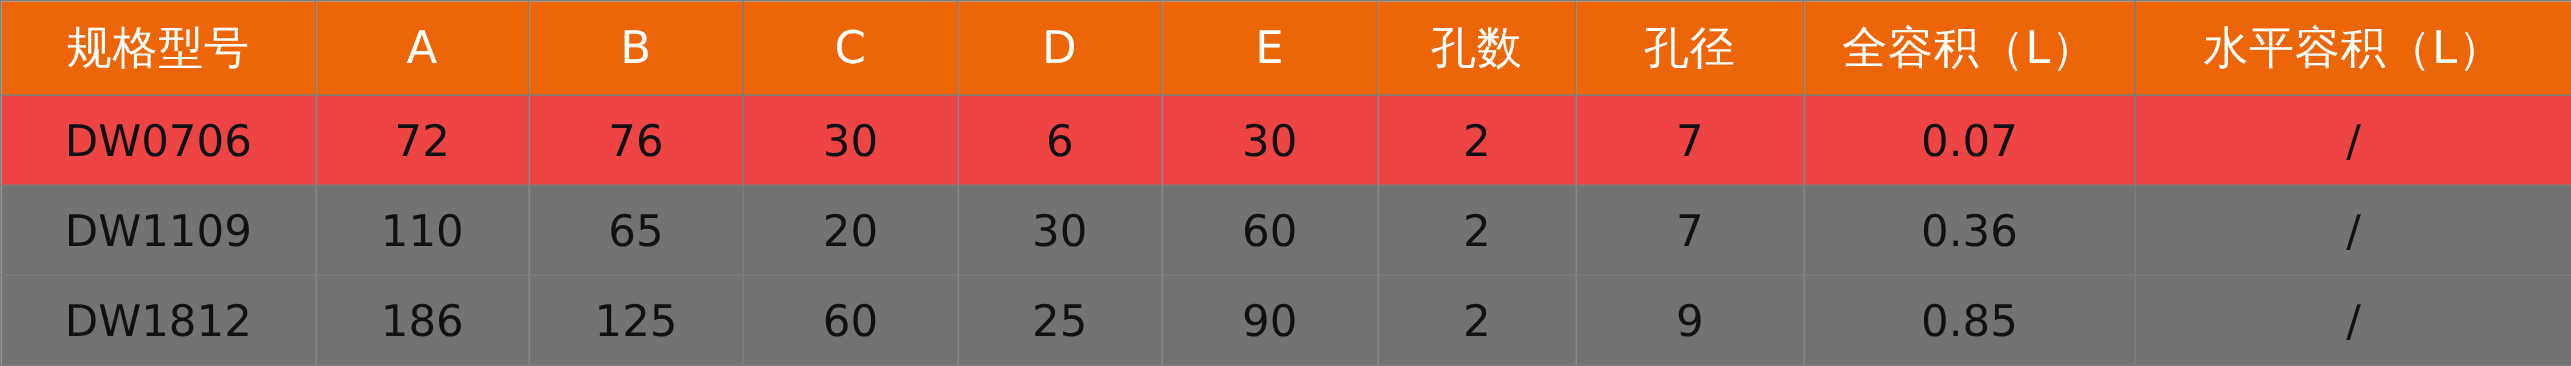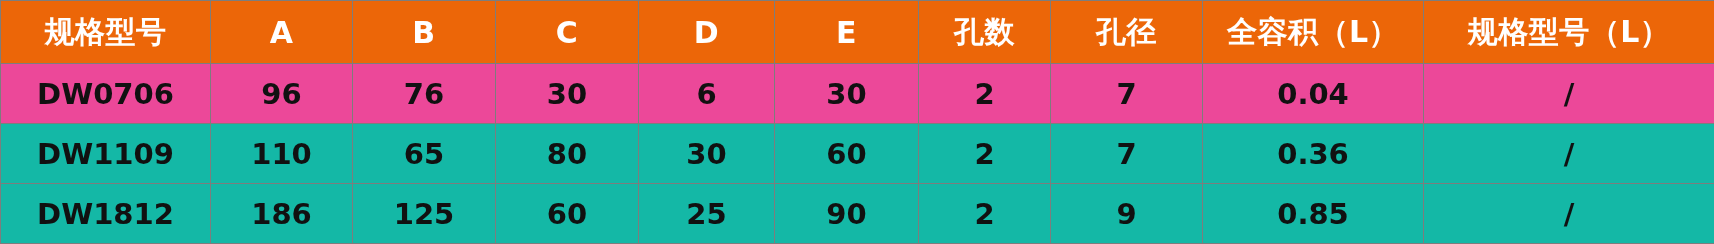--- a/index.html
+++ b/index.html
@@ -17,41 +17,41 @@
     width: 1714px;
     height: 244px;
     border-collapse: collapse;
     table-layout: fixed;
   }
   #spec-table td, #spec-table th {
     border: 1px solid #7d7d7d;
     text-align: center;
     vertical-align: middle;
     padding: 0;
-    font-weight: bold;
+    font-weight: normal;
     margin-top: 41px;
   }
   thead th {
     background: #EC6608;
     color: #ffffff;
     height: 62px;
     font-size: 30px;
     letter-spacing: 0.5px;
     border-color: #3a3a3a;
   }
   tbody td {
     height: 45px;
     font-size: 29px;
     color: #111111;
   }
   tbody tr.row-light td {
-    background: #ec4899;
+    background: #ef4444;
   }
   tbody tr.row-dark td {
-    background: #14b8a6;
+    background: #737373;
   }
   
   col.c-model { width: 210px; }
   col.c-a     { width: 142px; }
   col.c-b     { width: 143px; }
   col.c-c     { width: 143px; }
   col.c-d     { width: 136px; }
   col.c-e     { width: 144px; }
   col.c-holes { width: 132px; }
   col.c-dia   { width: 152px; }
@@ -78,41 +78,41 @@
     <tr>
       <th>规格型号</th>
       <th>A</th>
       <th>B</th>
       <th>C</th>
       <th>D</th>
       <th>E</th>
       <th>孔数</th>
       <th>孔径</th>
       <th>全容积（L）</th>
-      <th>规格型号（L）</th>
+      <th>水平容积（L）</th>
     </tr>
   </thead>
   <tbody>
     <tr class="row-light">
       <td>DW0706</td>
-      <td>96</td>
+      <td>72</td>
       <td>76</td>
       <td>30</td>
       <td>6</td>
       <td>30</td>
       <td>2</td>
       <td>7</td>
-      <td>0.04</td>
+      <td>0.07</td>
       <td>/</td>
     </tr>
     <tr class="row-dark">
       <td>DW1109</td>
       <td>110</td>
       <td>65</td>
-      <td>80</td>
+      <td>20</td>
       <td>30</td>
       <td>60</td>
       <td>2</td>
       <td>7</td>
       <td>0.36</td>
       <td>/</td>
     </tr>
     <tr class="row-dark">
       <td>DW1812</td>
       <td>186</td>

